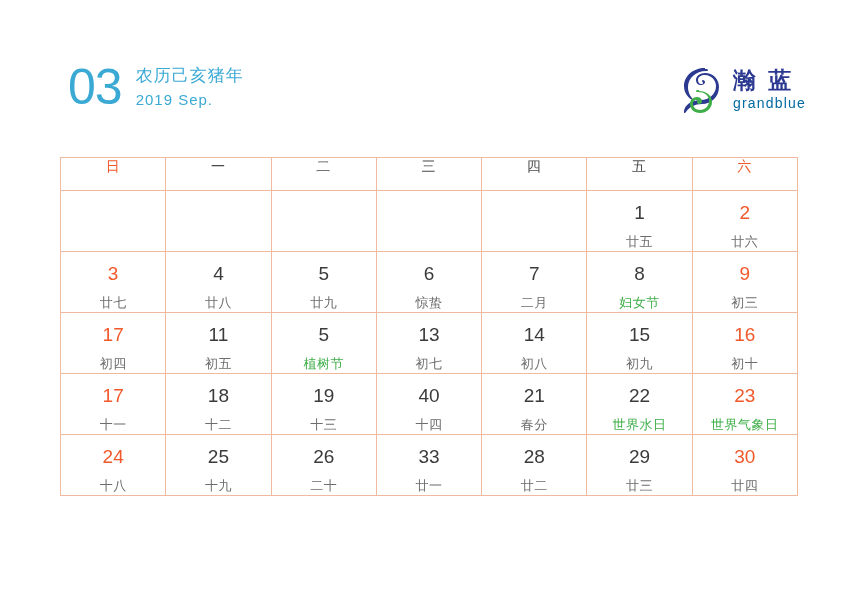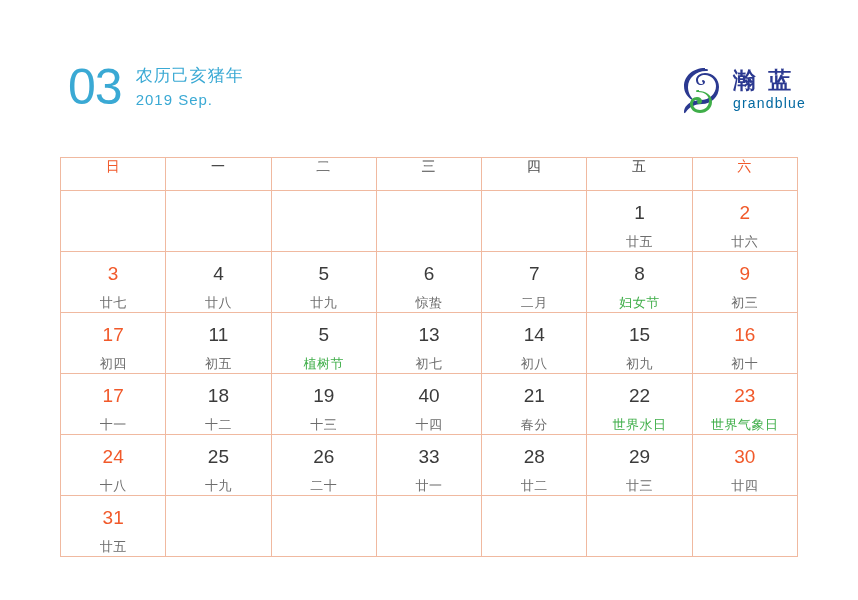--- a/index.html
+++ b/index.html
@@ -393,42 +393,16 @@
               <div class="sub">廿三</div>
             </div>
           </td>
           <td>
             <div class="cell">
               <div class="daynum weekend">30</div>
               <div class="sub">廿四</div>
             </div>
           </td>
         </tr>
-        <tr>
-          <td>
-            <div class="cell">
-              <div class="daynum weekend">31</div>
-              <div class="sub">廿五</div>
-            </div>
-          </td>
-          <td>
-            <div class="empty"></div>
-          </td>
-          <td>
-            <div class="empty"></div>
-          </td>
-          <td>
-            <div class="empty"></div>
-          </td>
-          <td>
-            <div class="empty"></div>
-          </td>
-          <td>
-            <div class="empty"></div>
-          </td>
-          <td>
-            <div class="empty"></div>
-          </td>
-        </tr>
       </tbody>
   </table>
 
 </div>
 
 </body></html>

